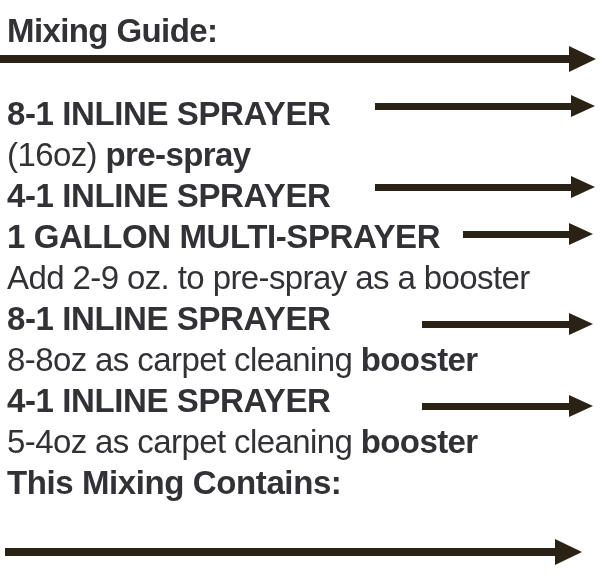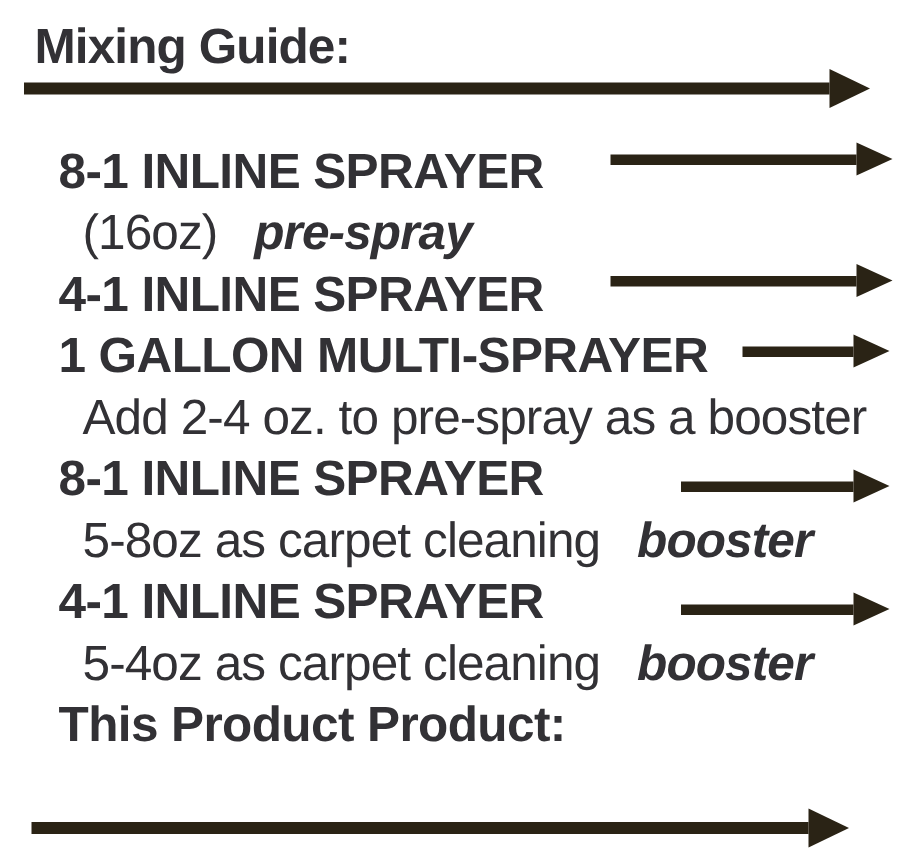--- a/index.html
+++ b/index.html
@@ -1,20 +1,20 @@
 <!DOCTYPE html>
 <html style="--bg: #ffffff; --text: #323135; --arrow: #2a2315;"><head>
 <meta charset="utf-8">
 <style>
   :root {
     --bg: #ffffff;
     --text: #323135;
     --arrow: #2a2315;
   }
-  * { box-sizing: border-box; padding-left: 16px; }
+  * { box-sizing: border-box; }
   html, body { margin: 0; padding: 0; }
   body {
     width: 612px; height: 577px;
     background: var(--bg);
     font-family: "Liberation Sans", sans-serif;
   }
   .stage {
     position: relative;
     width: 612px; height: 577px;
     overflow: hidden;
@@ -61,21 +61,21 @@
   .txt {
     position: absolute;
     left: 7px; top: 0;
     font-size: 33px;
     line-height: 41px;
     letter-spacing: -0.6px;
     white-space: nowrap;
     font-weight: 400;
   }
   .heading { font-weight: 700; letter-spacing: -0.4px; }
-  .b { font-weight: 700; font-style: italic; }
+  .b { font-weight: 700; }
 
   #a1 { left: 375px; width: 220px; top: 1px; }
   #a2 { left: 375px; width: 220px; top: 0; }
   #a3 { left: 463px; width: 130px; top: 6px; }
   #a4 { left: 422px; width: 171px; top: 14px; }
   #a5 { left: 422px; width: 171px; top: 14px; }
 </style>
 </head>
 <body>
 
@@ -110,47 +110,47 @@
     </div>
 
     <div class="row">
       <span class="txt heading">1 GALLON MULTI-SPRAYER</span>
       <div class="arrow small" id="a3">
         <div class="shaft"></div>
         <div class="head"></div>
       </div>
     </div>
     <div class="row">
-      <span class="txt"><span>Add 2-4 oz. to pre-spray as a booster</span><span class="b"></span></span>
+      <span class="txt"><span>Add 2-9 oz. to pre-spray as a booster</span><span class="b"></span></span>
     </div>
 
     <div class="row">
       <span class="txt heading">8-1 INLINE SPRAYER</span>
       <div class="arrow small" id="a4">
         <div class="shaft"></div>
         <div class="head"></div>
       </div>
     </div>
     <div class="row">
-      <span class="txt"><span>5-8oz as carpet cleaning </span><span class="b">booster</span></span>
+      <span class="txt"><span>8-8oz as carpet cleaning </span><span class="b">booster</span></span>
     </div>
 
     <div class="row">
       <span class="txt heading">4-1 INLINE SPRAYER</span>
       <div class="arrow small" id="a5">
         <div class="shaft"></div>
         <div class="head"></div>
       </div>
     </div>
     <div class="row">
       <span class="txt"><span>5-4oz as carpet cleaning </span><span class="b">booster</span></span>
     </div>
 
     <div class="row">
-      <span class="txt heading">This Product Product:</span>
+      <span class="txt heading">This Mixing Contains:</span>
     </div>
 
   </div>
 
   <div class="arrow" id="arrow-bottom">
     <div class="shaft"></div>
     <div class="head"></div>
   </div>
 
 </div>

